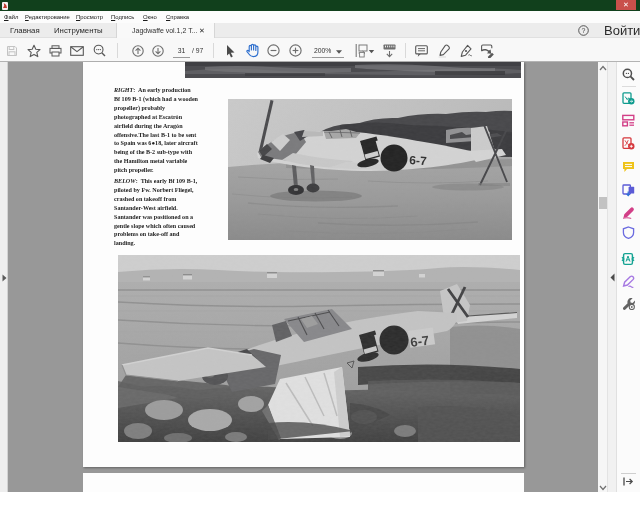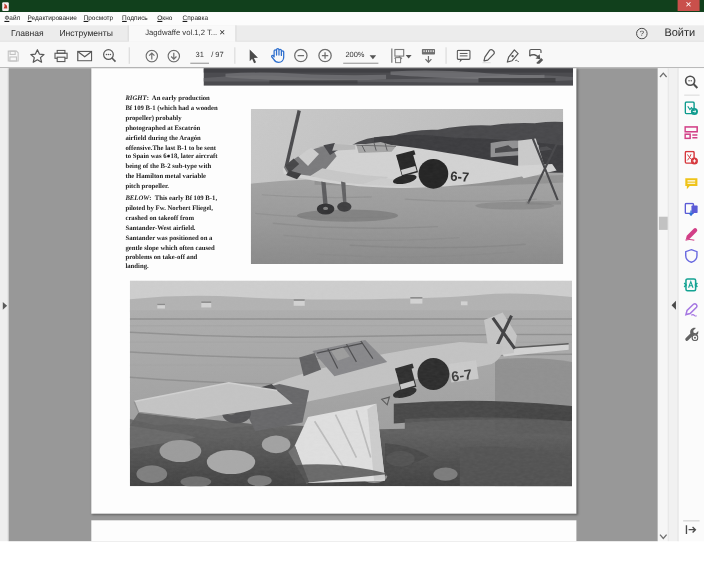--- a/index.html
+++ b/index.html
@@ -24,21 +24,21 @@
   <span class="abs" style="left:166px;"><u>С</u>правка</span>
 </div>
 
 <div class="abs" style="left:0;top:23px;width:640px;height:15px;background:#ececec;border-bottom:1px solid #e0e0e0;box-sizing:border-box;"></div>
 <div class="abs" style="left:116px;top:23px;width:99px;height:15px;background:#f9f9f9;border-left:1px solid #d6d6d6;border-right:1px solid #d6d6d6;box-sizing:border-box;"></div>
 <div class="abs" style="left:0;top:23px;width:583px;height:15px;font-size:7.8px;line-height:15px;color:#2b2b2b;">
   <span class="abs" style="left:10px;">Главная</span>
   <span class="abs" style="left:54px;">Инструменты</span>
   <span class="abs" style="left:132px;color:#333;font-size:7px;">Jagdwaffe vol.1,2 T...</span>
   <span class="abs" style="left:199px;font-size:7px;">✕</span>
-  <span class="abs" style="left:604px;font-size:10px;">Войти</span>
+  <span class="abs" style="left:604px;font-size:13px;">Войти</span>
 </div>
 <svg class="abs" style="left:578px;top:25px;" width="11" height="11" viewBox="0 0 11 11">
   <circle cx="5.5" cy="5.5" r="4.8" fill="none" stroke="#444" stroke-width="0.9"></circle>
   <text x="5.5" y="7.8" font-size="7" text-anchor="middle" fill="#444" font-family="Liberation Sans">?</text>
 </svg>
 
 <div class="abs" style="left:0;top:38px;width:640px;height:24px;background:#f8f8f8;border-bottom:1px solid #b3b3b3;box-sizing:border-box;"></div>
 <div id="tools" class="abs" style="left:0;top:38px;width:640px;height:23px;"></div>
 
 <svg class="abs" style="left:6px;top:45px" width="12" height="12" viewBox="0 0 12 12">

